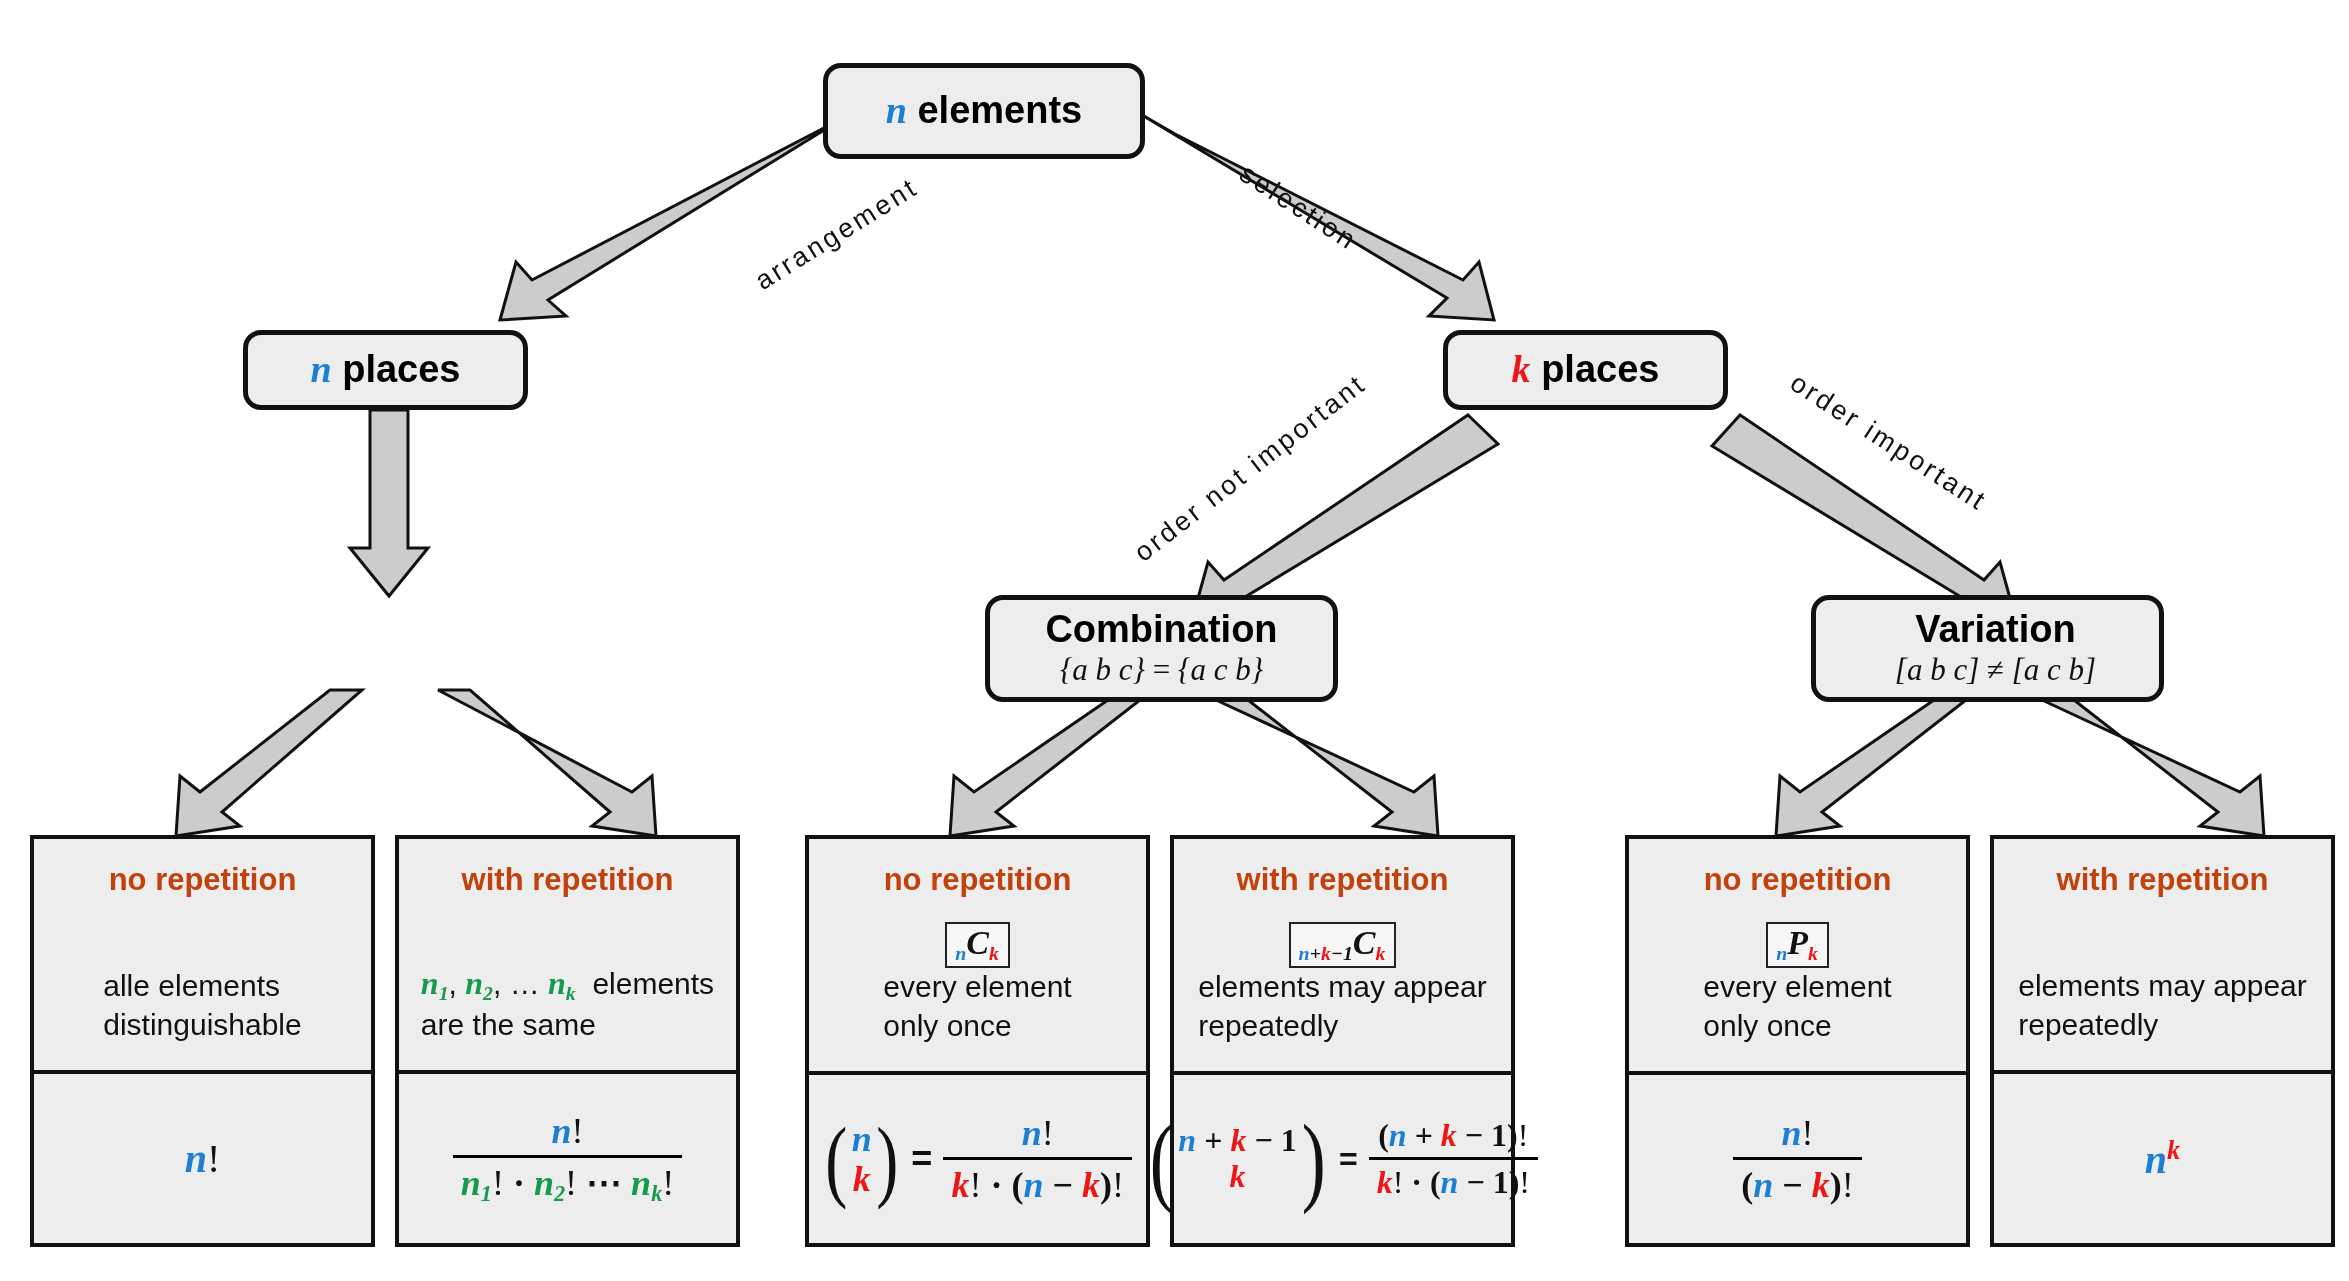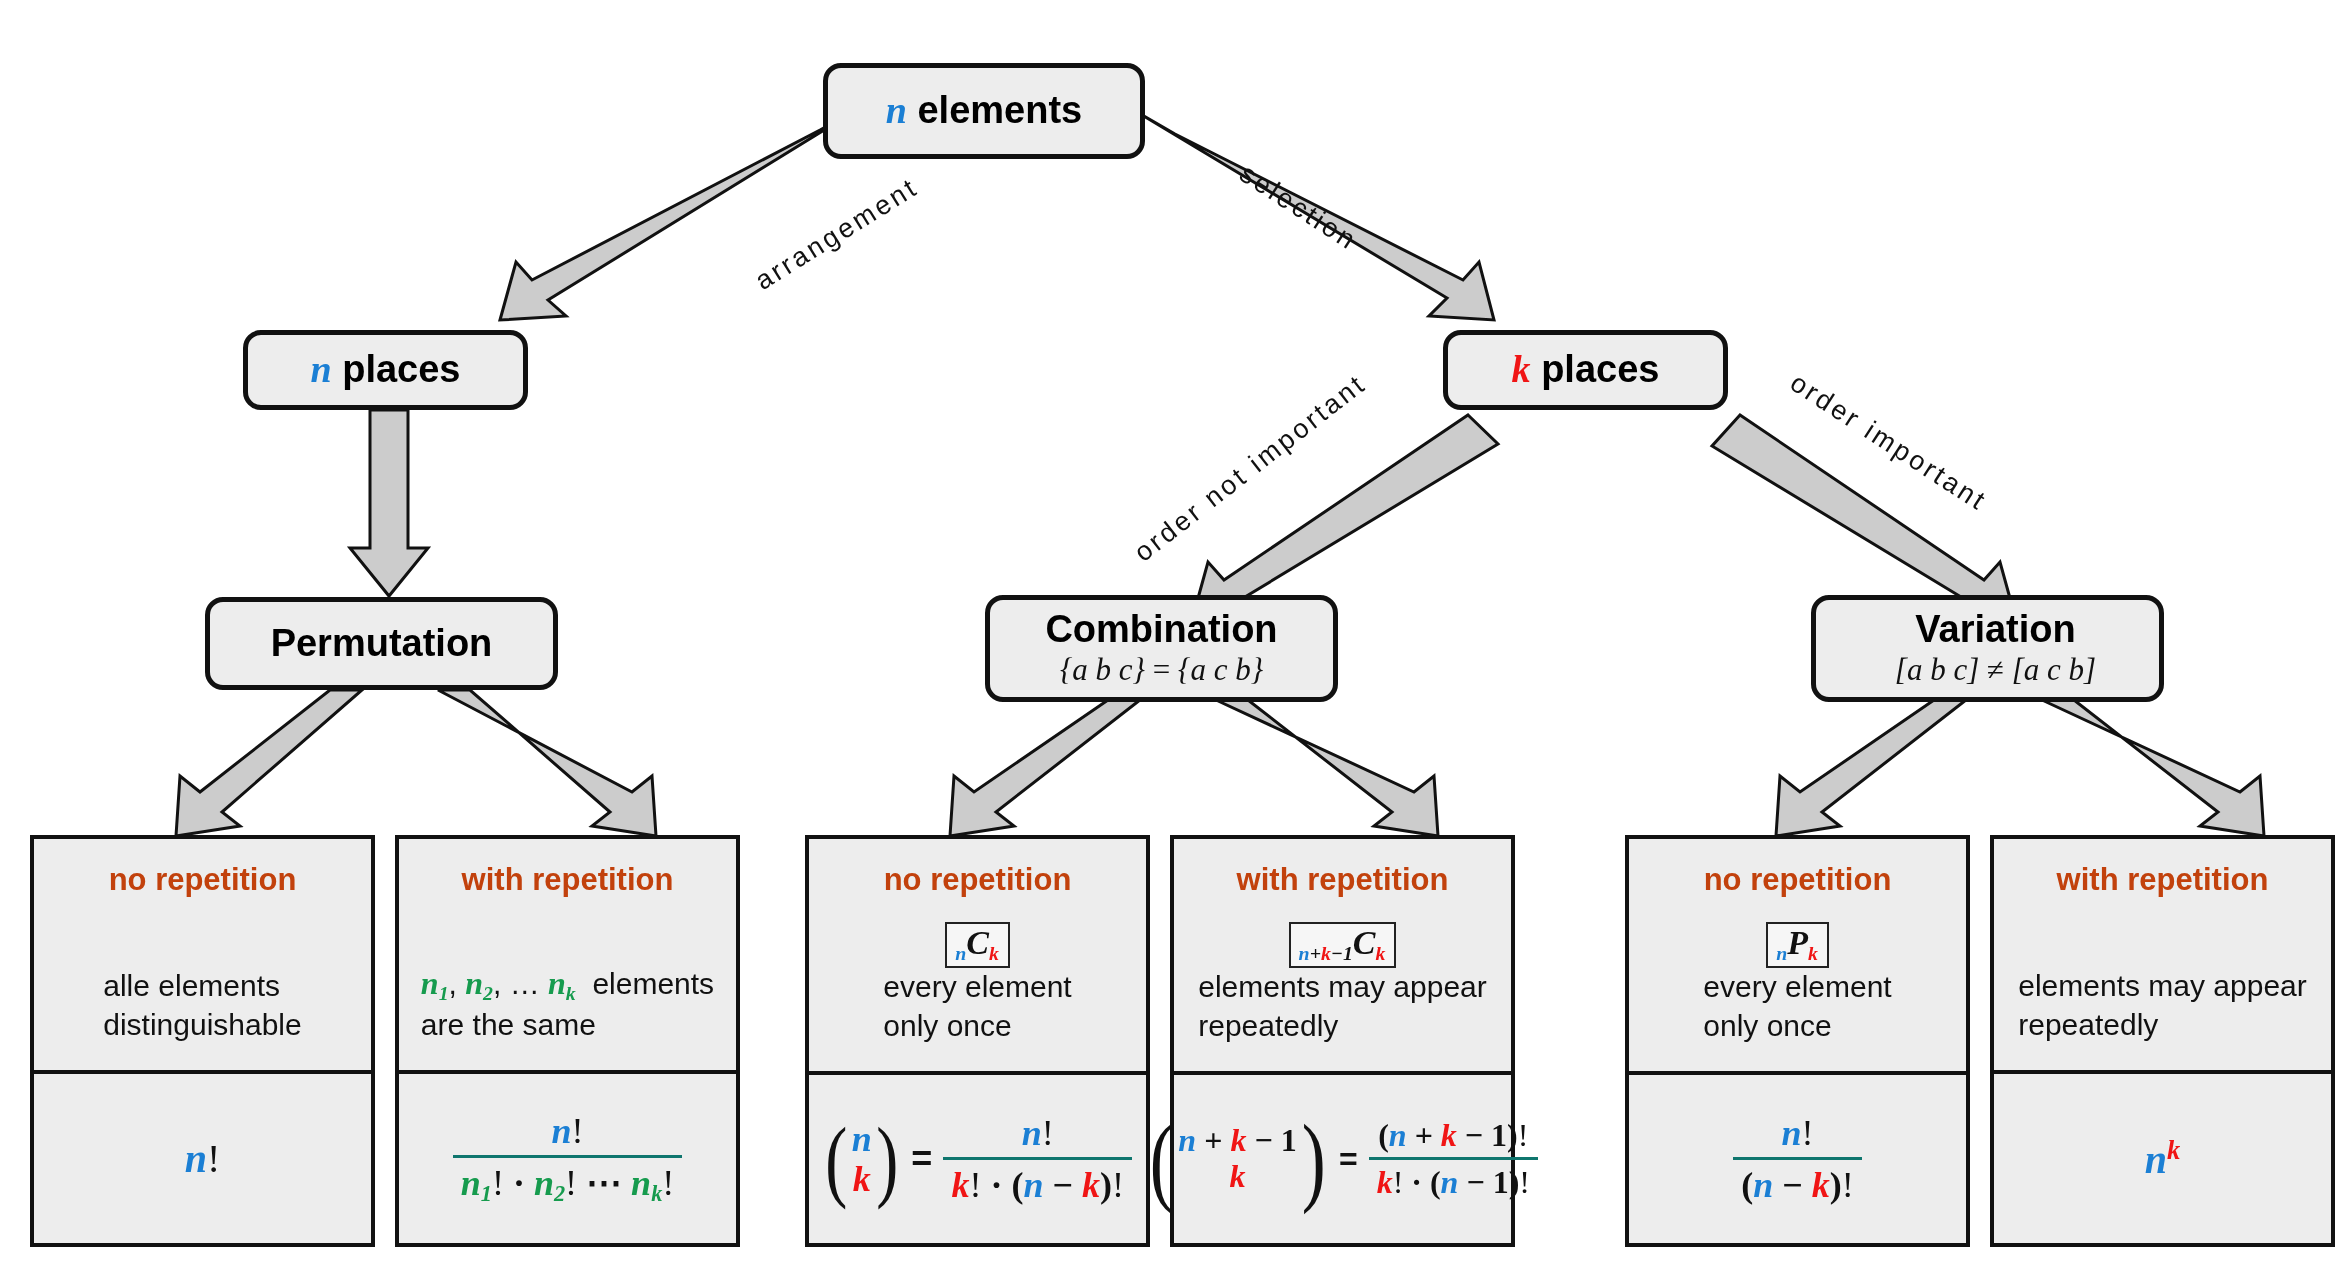--- a/index.html
+++ b/index.html
@@ -34,21 +34,21 @@
   .mk{color:#f01515;}          
   .mg{color:#169b4e;}          
   .op{font-style:normal;font-weight:bold;color:#111;}
   .bang{font-style:normal;font-weight:normal;color:#111;}
   .sub{font-size:.62em;vertical-align:-0.28em;font-style:italic;}
   .sup{font-size:.66em;vertical-align:0.52em;font-style:italic;}
 
   .frac{display:inline-flex;flex-direction:column;align-items:center;vertical-align:middle;
         margin:0 2px;}
   .frac .num{padding:0 8px 3px 8px;}
-  .frac .den{border-top:3px solid #0f766e;padding:4px 8px 0 8px;}
+  .frac .den{border-top:3px solid #000000;padding:4px 8px 0 8px;}
 
   .binom{display:inline-flex;align-items:center;vertical-align:middle;}
   .paren{font-family:"Liberation Serif",serif;font-weight:normal;color:#111;
          display:inline-block;transform:scaleX(.72);}
   .stack{display:inline-flex;flex-direction:column;align-items:center;line-height:1.12;}
 
   .eq{font-style:normal;font-weight:bold;color:#111;margin:0 9px;}
   .f32{font-size:32px;}
   .f36{font-size:36px;}
   .f40{font-size:40px;}
@@ -106,23 +106,20 @@
     </div>
   </div>
 
   <div class="node" style="left:243px;top:330px;width:285px;height:80px;">
     <div class="title">
       <span class="m mn">n</span>
       <span>places</span>
     </div>
   </div>
 
-  <div class="node" style="left:205px;top:597px;width:353px;height:93px;">
-    <div class="title">Permutation</div>
-  </div>
 
   <div class="node" style="left:985px;top:595px;width:353px;height:107px;">
     <div class="title">Combination</div>
     <div class="sub">
       <span>{a b c}</span>
       <span class="up">=</span>
       <span>{a c b}</span>
     </div>
   </div>
 

